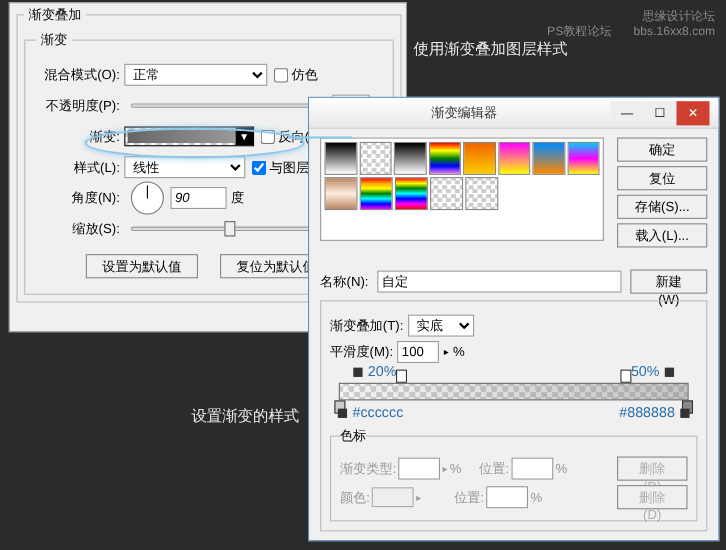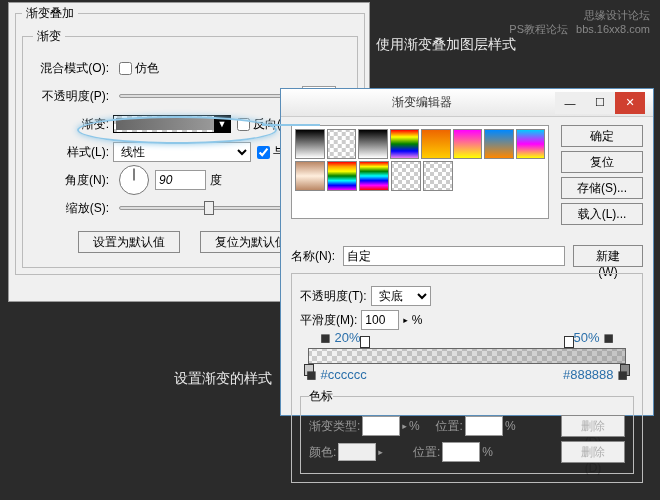--- a/index.html
+++ b/index.html
@@ -24,21 +24,21 @@
 .angle-dial { width: 30px; height: 30px; border: 1px solid #777; border-radius: 50%; background: #fff; position: relative; margin: 0 6px; }
 .angle-dial::after { content: ""; position: absolute; width: 12px; height: 1px; background: #000; top: 14px; left: 14px; transform: rotate(-90deg); transform-origin: left; }
 .grad-swatch { width: 118px; height: 18px; border: 1px solid #000; background: repeating-conic-gradient(#ccc 0 25%, #fff 0 50%) 50%/10px 10px; position: relative; display: flex; align-items: center; }
 .grad-swatch::after { content: ""; position: absolute; inset: 2px 16px 2px 2px; background: linear-gradient(to right, #666, #999); }
 .dd-arrow { position: absolute; right: 0; width: 16px; height: 16px; background: #000; color: #fff; display: flex; align-items: center; justify-content: center; font-size: 9px; }
 .highlight-oval { position: absolute; top: 113px; left: 68px; width: 200px; height: 28px; border: 2px solid #8ec7e8; border-radius: 50%; box-shadow: 0 0 6px #8ec7e8; pointer-events: none; }
 .btn-row { display: flex; justify-content: center; gap: 20px; margin-top: 12px; }
 .ps-btn { background: #f0f0f0; border: 1px solid #888; padding: 2px 14px; height: 22px; font-size: 12px; }
 
 
-.grad-editor { position: absolute; top: 88px; left: 280px; width: 374px; height: 328px; background: #f0f0f0; border: 1px solid #5a8db8; }
+.grad-editor { position: absolute; top: 88px; left: 280px; width: 374px; height: 404px; background: #f0f0f0; border: 1px solid #5a8db8; }
 .titlebar { height: 28px; background: linear-gradient(#fff, #e8e8e8); border-bottom: 1px solid #ccc; display: flex; align-items: center; padding: 0 8px; }
 .titlebar-title { flex: 1; text-align: center; color: #333; }
 .win-btns { display: flex; }
 .win-btn { width: 30px; height: 22px; display: flex; align-items: center; justify-content: center; font-size: 11px; }
 .win-min { background: #eee; }
 .win-max { background: #eee; }
 .win-close { background: #d04030; color: #fff; }
 .ge-body { padding: 8px 10px; position: relative; }
 .presets { position: absolute; top: 8px; left: 10px; width: 258px; height: 94px; border: 1px solid #999; background: #fff; padding: 2px; }
 .preset-row { display: flex; }
@@ -66,37 +66,38 @@
 .stops-fieldset .gf-row { gap: 2px; }
 .sm-in { width: 38px; }
 .disabled { color: #999; }
 .arrow-line { position: absolute; top: 124px; left: 262px; width: 58px; height: 2px; background: #8ec7e8; z-index: 50; }
 </style>
 </head>
 <body>
 
 <div class="watermark">
   <div>思缘设计论坛</div>
-  <div style="display:flex;gap:8px;">
+  <div style="display:flex;gap:20px;">
       <span>PS教程论坛</span>
       <span>bbs.16xx8.com</span>
     </div>
 </div>
 
 <div class="annotation anno1">使用渐变叠加图层样式</div>
 <div class="annotation anno2">设置渐变的样式</div>
 
 <div class="layer-dialog">
   <fieldset class="fieldset1">
     <legend>渐变叠加</legend>
     <fieldset class="fieldset2">
       <legend>渐变</legend>
 
       <div class="row">
         <span class="lbl">混合模式(O):</span>
+        <select style="width:130px;"><option>正常</option></select>
         <input type="checkbox" style="">
         <span>仿色</span>
       </div>
 
       <div class="row">
         <span class="lbl">不透明度(P):</span>
         <div class="slider">
             <div class="slider-thumb" style="left:92%;"></div>
           </div>
         <input type="text" style="width: 34px;" value="100">
@@ -107,21 +108,21 @@
         <span class="lbl">渐变:</span>
         <div class="grad-swatch">
             <span class="dd-arrow">▼</span>
           </div>
         <input type="checkbox" style="">
         <span>反向(R)</span>
       </div>
 
       <div class="row">
         <span class="lbl">样式(L):</span>
-        <select style="width:138px;"><option>线性</option></select>
+        <select style="width:110px;"><option>线性</option></select>
         <input type="checkbox" checked="" style="">
         <span>与图层对齐(I)</span>
       </div>
 
       <div class="row">
         <span class="lbl">角度(N):</span>
         <div class="angle-dial"></div>
         <input type="text" style="width: 51px; font-style: italic;" value="90">
         <span style="margin-left:4px;">度</span>
       </div>
@@ -183,21 +184,21 @@
     </div>
 
     <div class="name-row">
       <span>名称(N):</span>
       <input type="text" value="自定" style="">
       <button class="ps-btn" style="width:70px;">新建(W)</button>
     </div>
 
     <fieldset class="grad-fieldset">
       <div class="gf-row">
-        <span>不透明度(T):</span>
+        <span>渐变叠加(T):</span>
         <select style="width:60px;"><option>实底</option></select>
       </div>
       <div class="gf-row">
         <span>平滑度(M):</span>
         <input type="text" class="sm-in" value="100" style="">
         <span style="font-size:9px;">▸</span>
         <span>%</span>
       </div>
 
       <div class="grad-bar-wrap">

